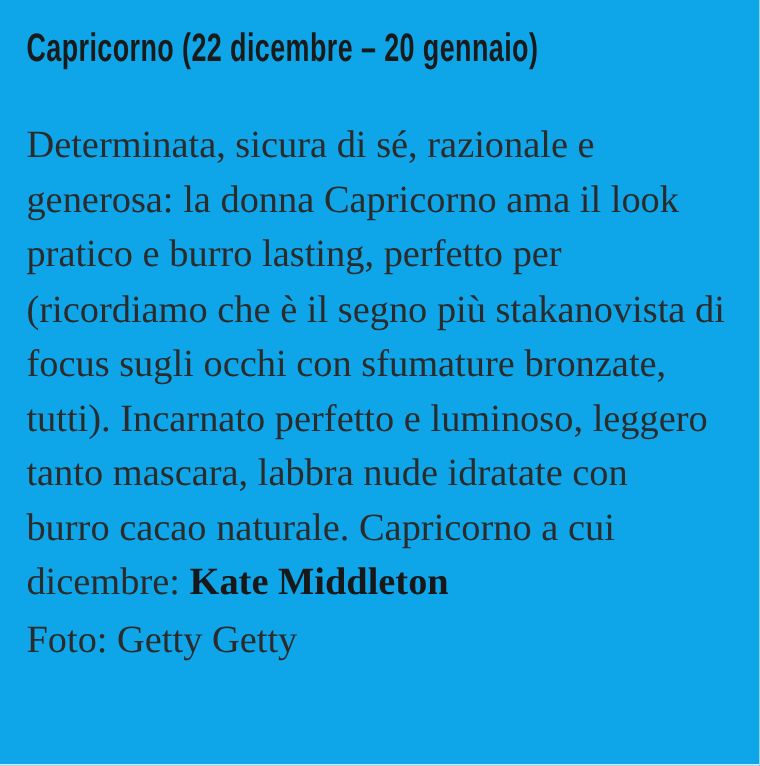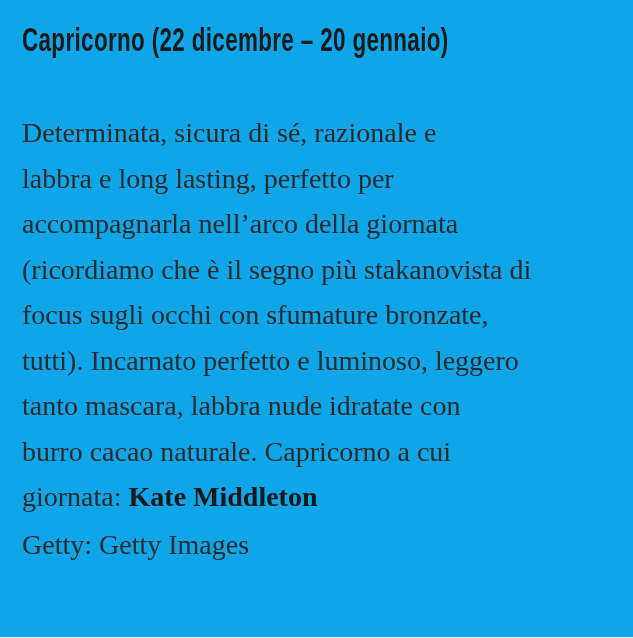--- a/index.html
+++ b/index.html
@@ -22,23 +22,23 @@
     font-weight: 700;
     font-size: 33px;
     line-height: 34px;
     color: #1a1a1a;
     white-space: nowrap;
     transform: scaleX(0.68);
     transform-origin: left top;
     letter-spacing: 0.5px;
   }
   .body-text {
-    margin-top: 53px;
+    margin-top: 41px;
     font-family: "Liberation Serif", "DejaVu Serif", serif;
-    font-size: 28px;
+    font-size: 32px;
     line-height: 45.5px;
     color: #2b2b2b;
     font-weight: 400;
   }
   .body-line {
     white-space: nowrap;
   }
   .celebrity {
     font-weight: 700;
     color: #181818;
@@ -51,26 +51,26 @@
 </style>
 </head>
 <body>
 
 <div class="page">
 
   <h1 class="heading">Capricorno (22 dicembre – 20 gennaio)</h1>
 
   <div class="body-text">
     <div class="body-line">Determinata, sicura di sé, razionale e</div>
-    <div class="body-line">labbra e long lasting, perfetto per</div>
-    <div class="body-line">accompagnarla nell’arco della giornata</div>
+    <div class="body-line">generosa: la donna Capricorno ama il look</div>
+    <div class="body-line">pratico e burro lasting, perfetto per</div>
     <div class="body-line">(ricordiamo che è il segno più stakanovista di</div>
     <div class="body-line">focus sugli occhi con sfumature bronzate,</div>
     <div class="body-line">tutti). Incarnato perfetto e luminoso, leggero</div>
     <div class="body-line">tanto mascara, labbra nude idratate con</div>
     <div class="body-line">burro cacao naturale. Capricorno a cui</div>
     <div class="body-line">
-      <span>giornata: </span><span class="celebrity">Kate Middleton</span>
+      <span>dicembre: </span><span class="celebrity">Kate Middleton</span>
     </div>
-    <div class="body-line credit-line">Getty: Getty Images</div>
+    <div class="body-line credit-line">Foto: Getty Getty</div>
   </div>
 
 </div>
 
 </body></html>

